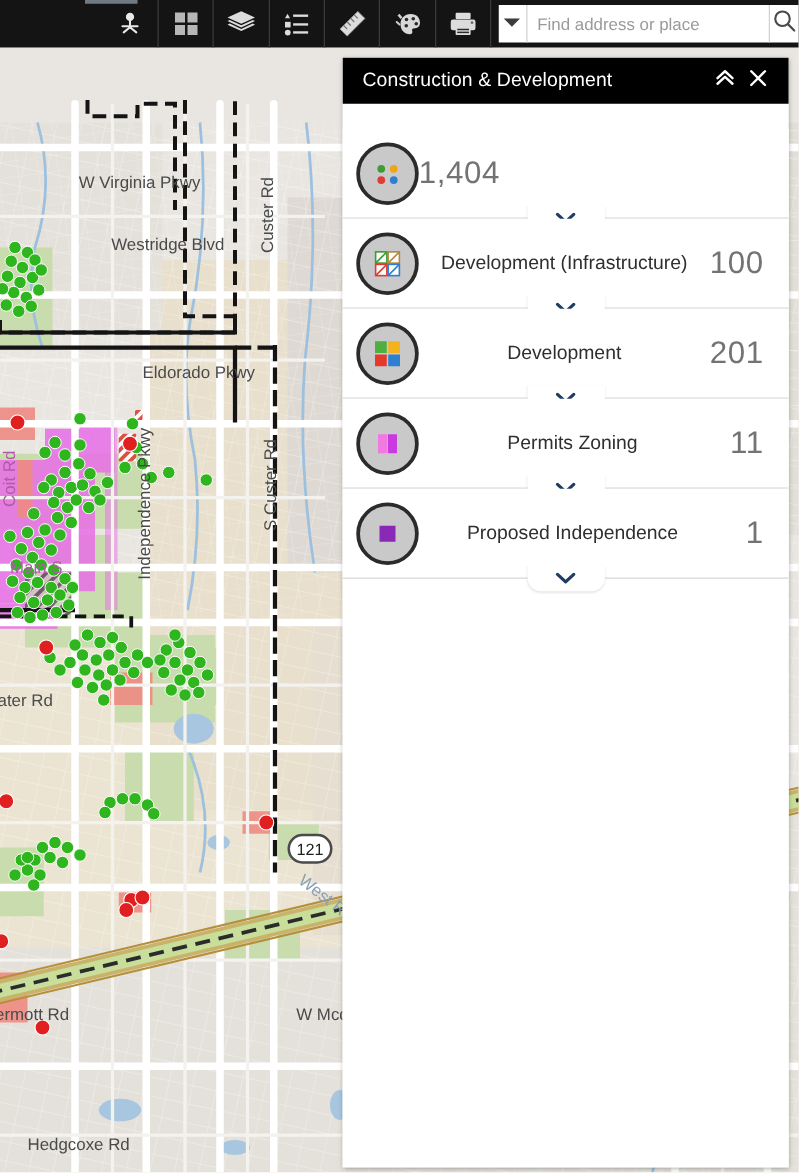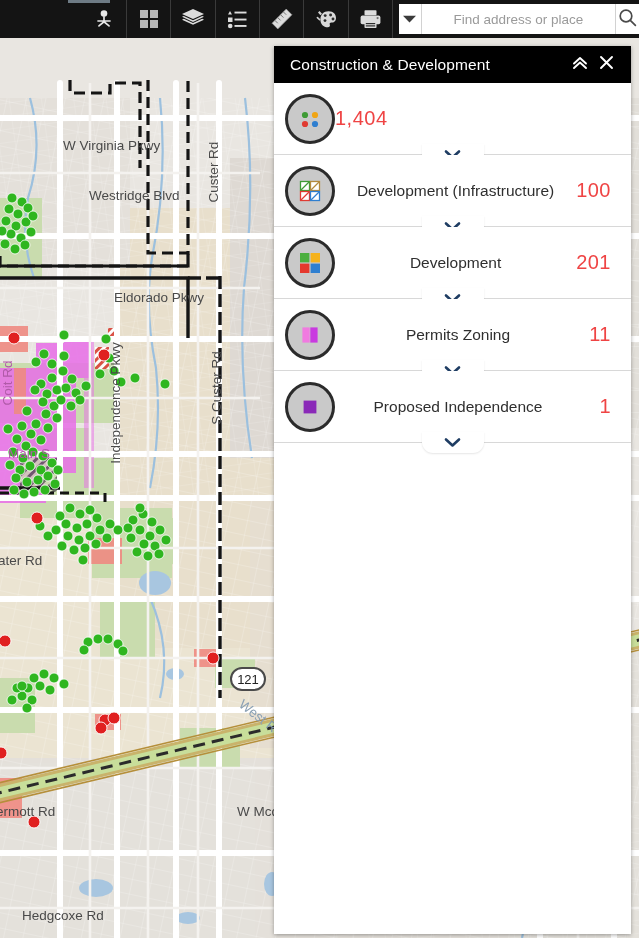--- a/index.html
+++ b/index.html
@@ -86,21 +86,20 @@
   }
   .tb-search-input {
     flex: 1;
     border: none;
     outline: none;
     font-family: "Liberation Sans", sans-serif;
     font-size: 13.5px;
     color: #333;
     padding: 0 8px;
     background: transparent;
-    text-align: center;
   }
   .tb-search-input::placeholder { color: #9a9a9a; }
   .tb-search-go {
     width: 36px;
     display: flex;
     align-items: center;
     justify-content: center;
     border-left: 1px solid #d2d2d2;
     cursor: pointer;
   }
@@ -111,20 +110,21 @@
     left: 274px;
     top: 46px;
     width: 357px;
     height: 888px;
     background: #ffffff;
     z-index: 30;
     box-shadow: 0 1px 4px rgba(0,0,0,0.35);
     display: flex;
     flex-direction: column;
     overflow: hidden;
+    gap: 20px;
   }
   #panel-header {
     height: 37px;
     background: #000000;
     display: flex;
     align-items: center;
     flex: 0 0 auto;
     padding: 0 12px 0 16px;
     box-sizing: border-box;
   }
@@ -174,22 +174,22 @@
     flex: 1;
     text-align: center;
     font-size: 15.5px;
     color: #2f2f2f;
     padding: 0 10px;
     white-space: nowrap;
     overflow: hidden;
   }
   .row-value {
     flex: 0 0 auto;
-    font-size: 20px;
-    color: #ef4444;
+    font-size: 25px;
+    color: #737373;
     font-weight: 300;
     letter-spacing: 0.5px;
     text-align: right;
     min-width: 30px;
   }
   .row-sep {
     position: relative;
     height: 1px;
     background: #d8d8d8;
     margin: 0;

